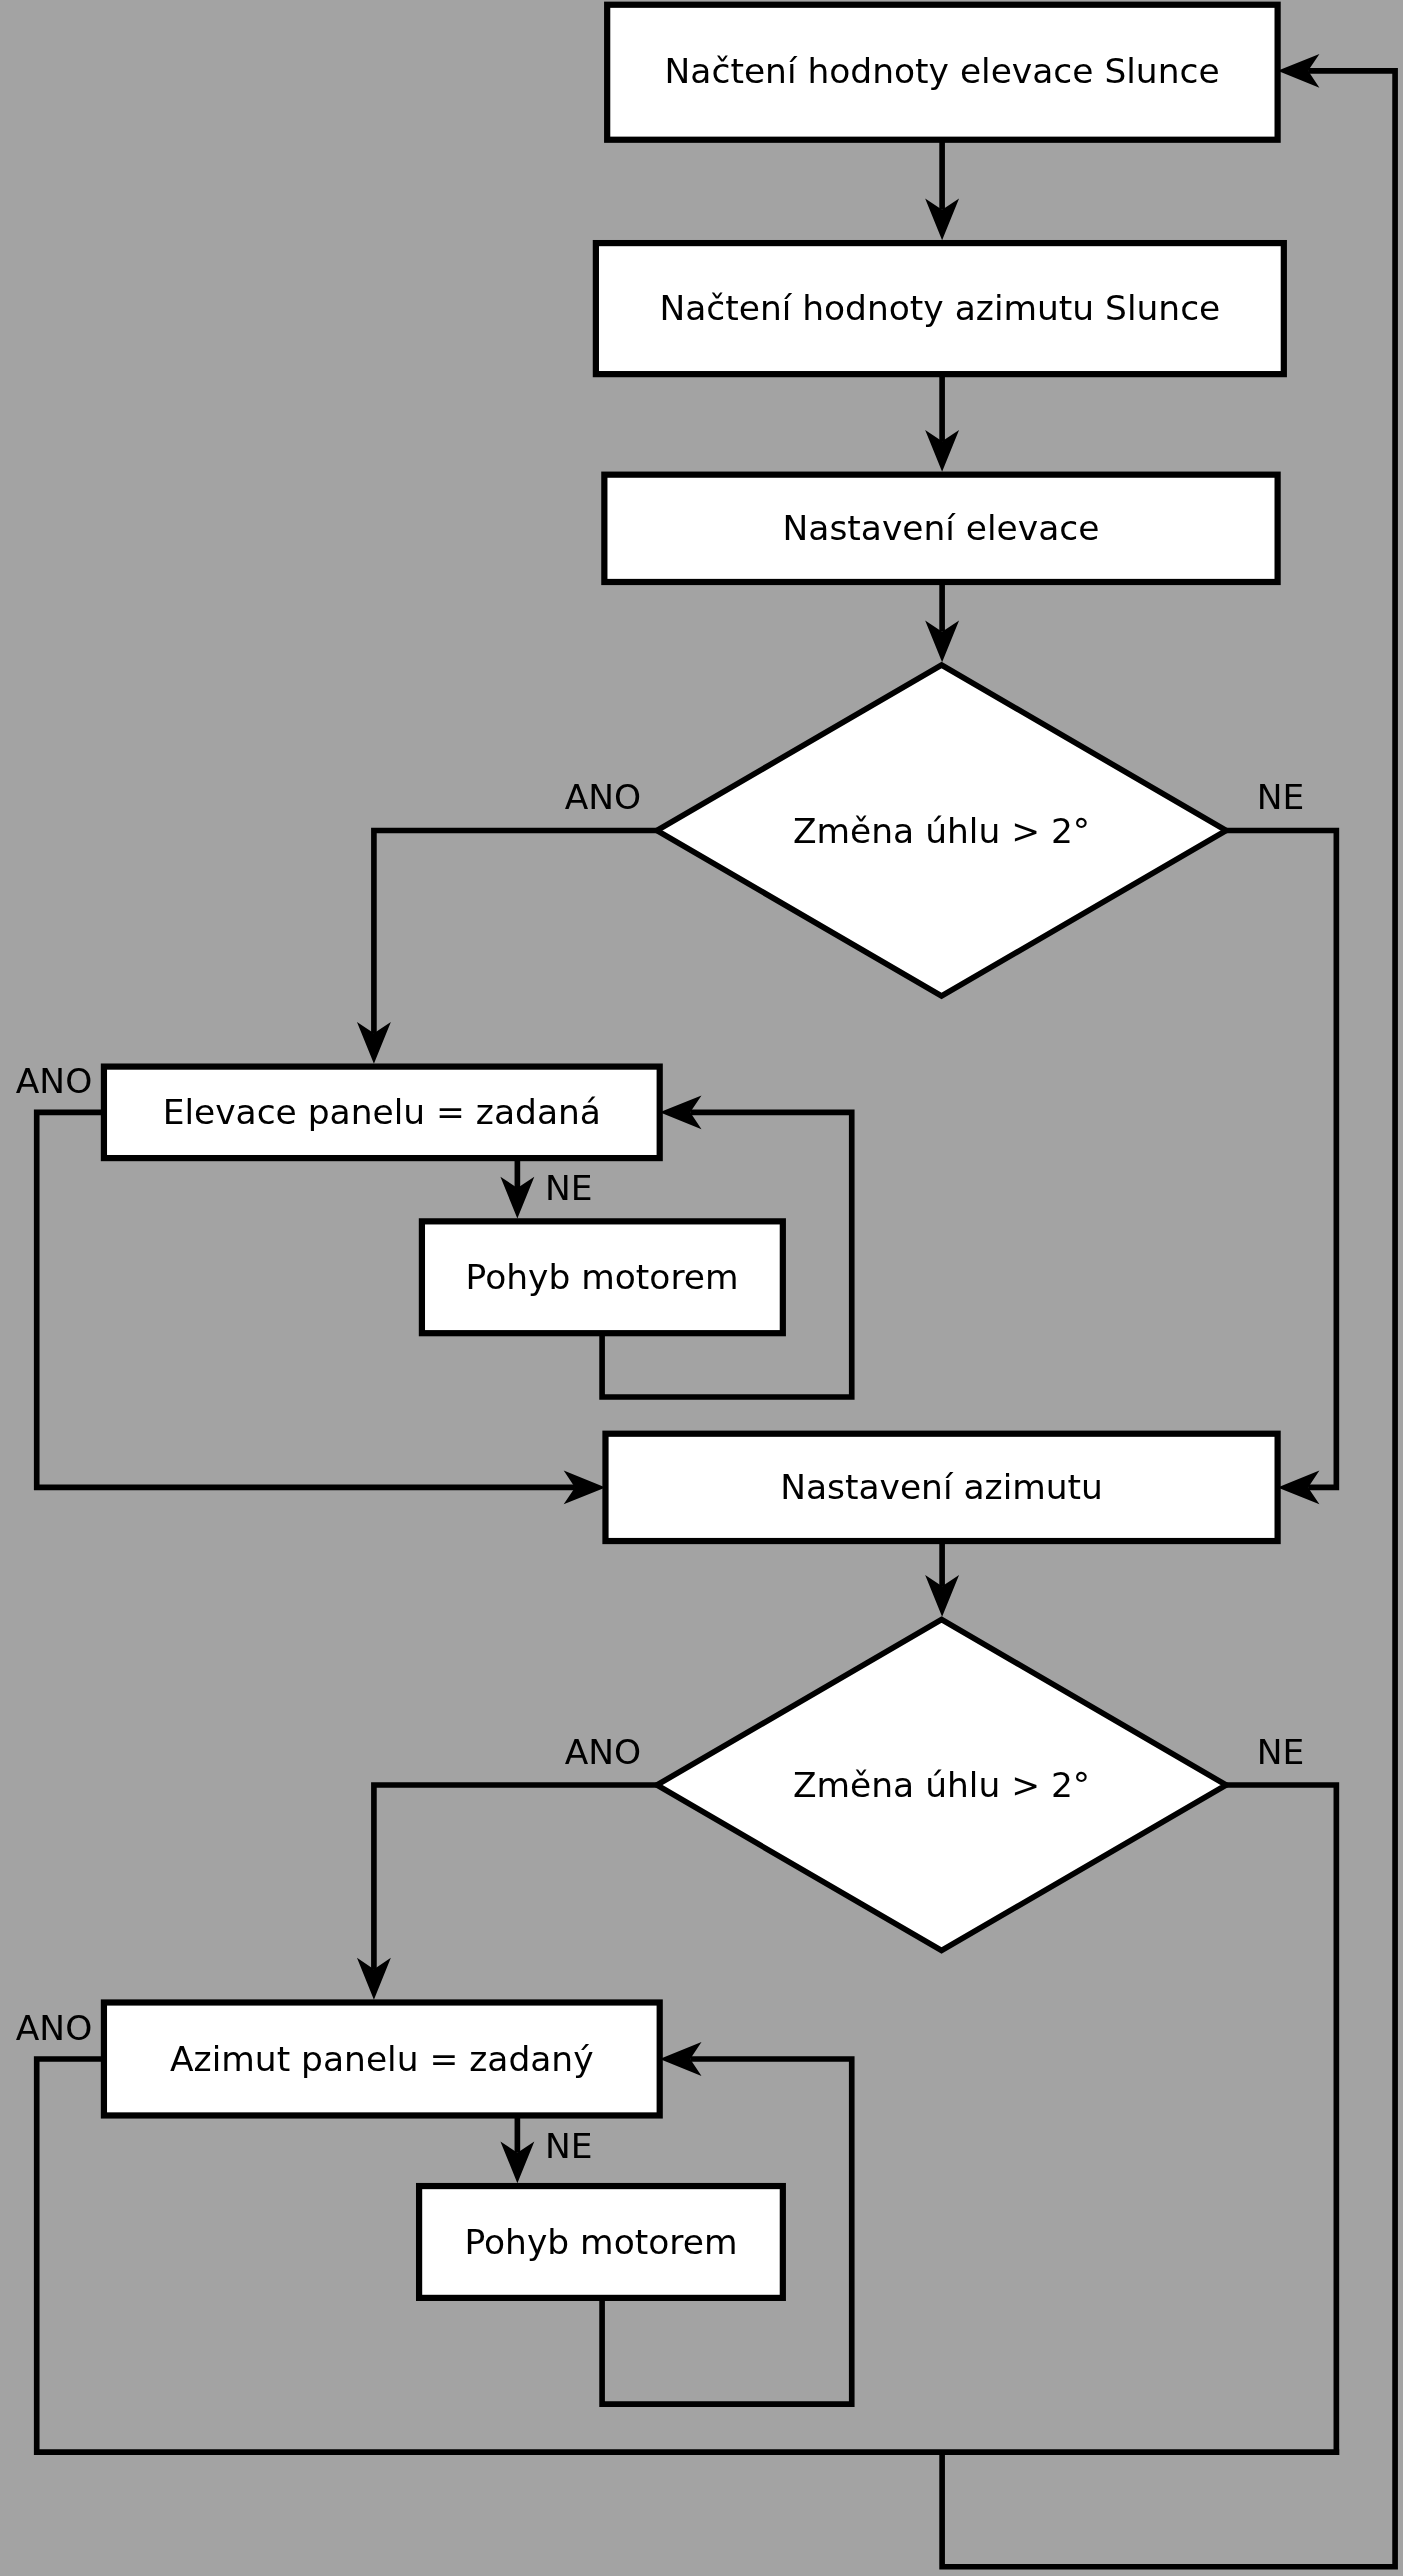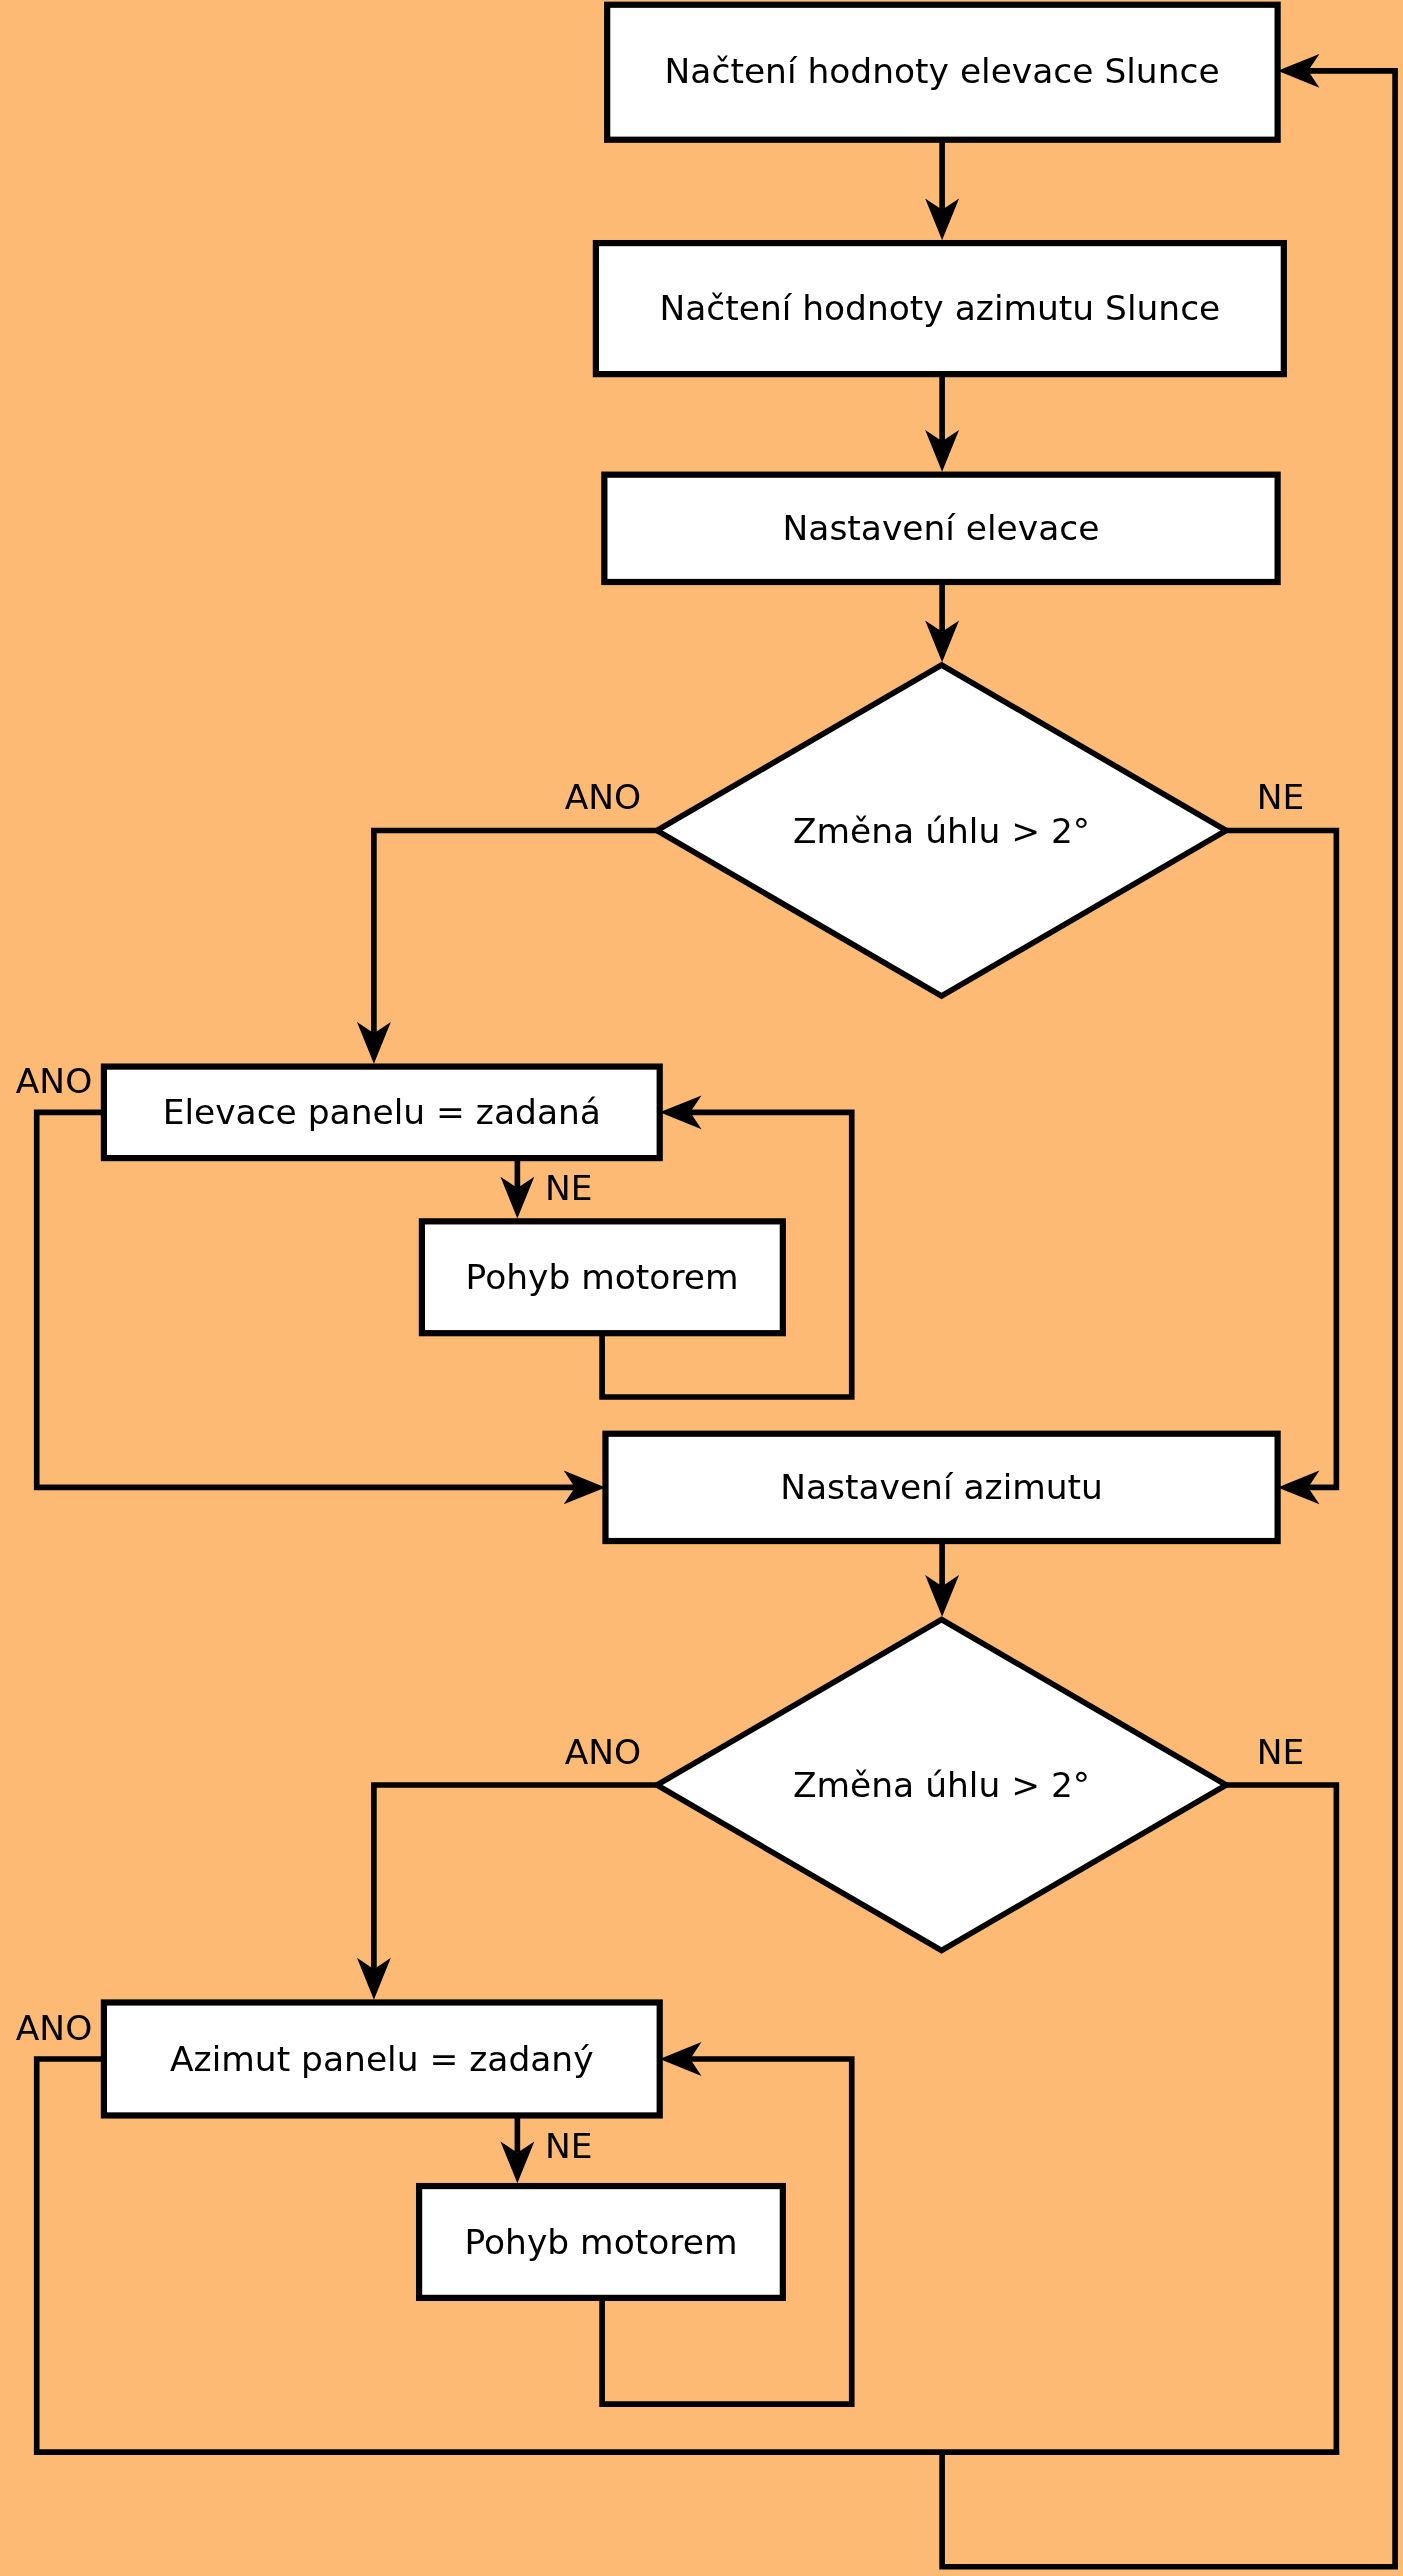--- a/index.html
+++ b/index.html
@@ -1,16 +1,16 @@
 <!DOCTYPE html>
 <html style="font-size:9px"><head>
 <meta charset="utf-8">
 <style>
   html,body{margin:0;padding:0;background:#ffffff;}
-  .page{width:1403px;height:2576px;position:relative;background:#fdba74;}
+  .page{width:1403px;height:2576px;position:relative;background:#a3a3a3;}
   svg{display:block;}
   text{font-family:"DejaVu Sans","Liberation Sans",sans-serif;font-size:61px;fill:#000000;}
   .edge{fill:none;stroke:#000000;stroke-width:10;}
   .node-box{fill:#ffffff;stroke:#000000;stroke-width:11;}
   .node-diamond{fill:#ffffff;stroke:#000000;stroke-width:10;}
 </style>
 </head>
 <body>
 
 <div class="page">

